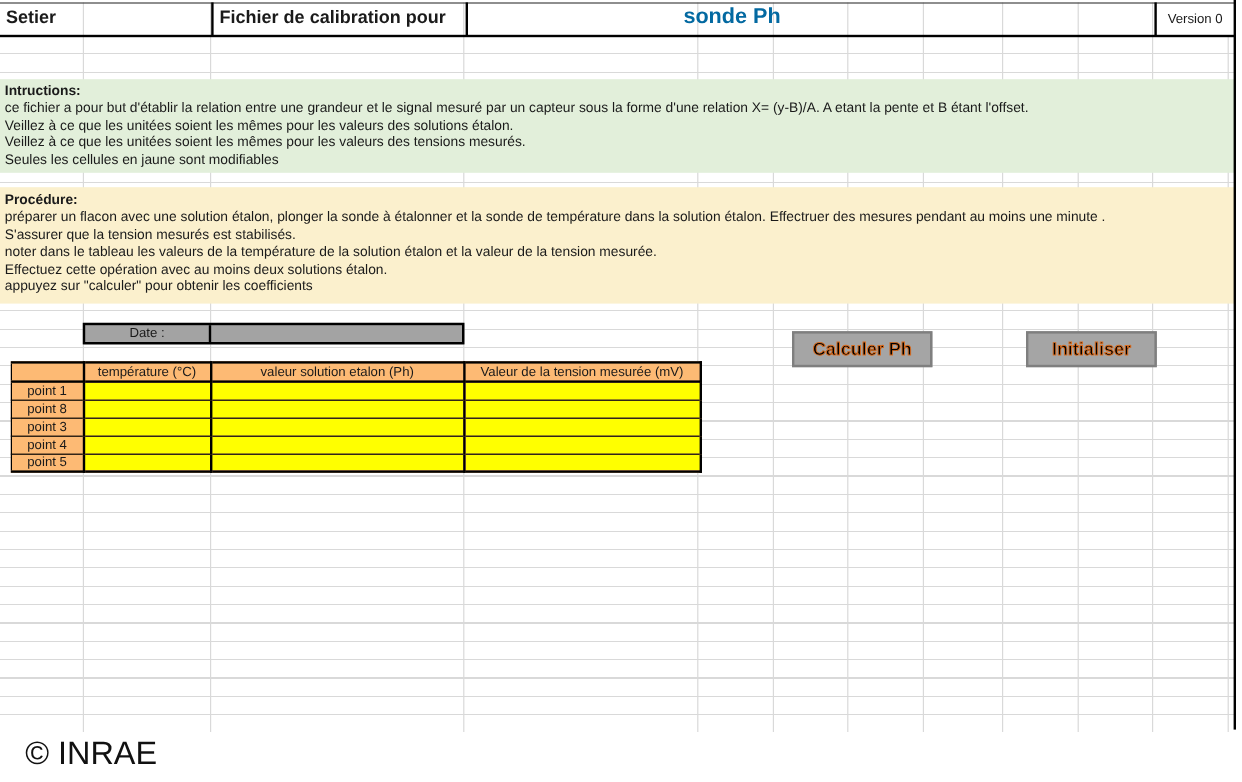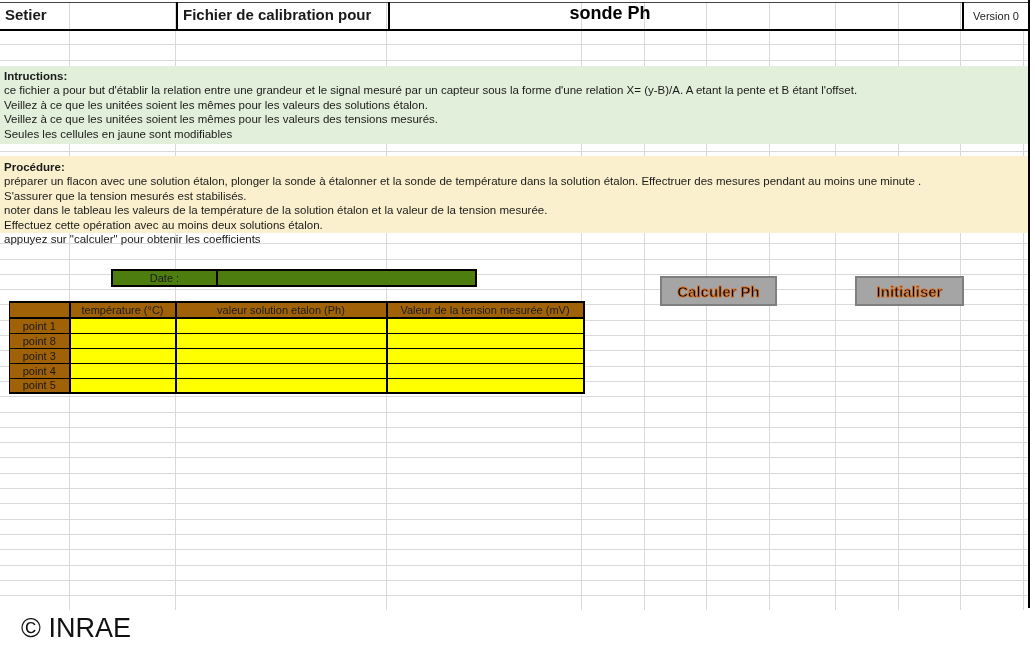--- a/index.html
+++ b/index.html
@@ -24,51 +24,51 @@
 
   
   .hdr-topline  { position: absolute; left: 0; top: 2px;  width: 1030px; height: 1px; background: #444; z-index: 3; }
   .hdr-botline  { position: absolute; left: 0; top: 29px; width: 1030px; height: 2px; background: #000; z-index: 3; }
   .hdr-v { position: absolute; top: 2px; width: 2px; height: 28px; background: #000; z-index: 3; }
   .right-border { position: absolute; left: 1028px; top: 0; width: 2px; height: 608px; background: #000; z-index: 4; }
 
   .company  { position: absolute; left: 5px;  top: 6px; font-size: 15px; font-weight: bold; z-index: 4; }
   .filetitle{ position: absolute; left: 183px; top: 6px; font-size: 15px; font-weight: bold; z-index: 4; }
   .subject  { position: absolute; left: 610px; top: 3px; transform: translateX(-50%);
-              font-size: 18px; font-weight: bold; color: #000000; z-index: 4; }
+              font-size: 18px; font-weight: bold; color: #0369a1; z-index: 4; }
   .version  { position: absolute; left: 963px; top: 2px; width: 66px; height: 28px;
               display: flex; align-items: center; justify-content: center;
               font-size: 11px; z-index: 4; }
 
   
   .panel { position: absolute; left: 0; width: 1030px; z-index: 2;
            font-size: 11.5px; line-height: 14.4px; padding: 3px 0 0 4px; }
   .panel .heading { font-weight: bold; }
   #instructions { top: 66px;  height: 78px; background: #e2efda; }
-  #procedure    { top: 156px; height: 77px; background: #fbf0cd; padding-top: 4px; }
+  #procedure    { top: 156px; height: 97px; background: #fbf0cd; padding-top: 4px; }
 
   
-  .datebox { position: absolute; left: 69px; top: 269px; width: 366px; height: 18px;
-             display: flex; z-index: 3; background: #4d7c0f; border: 2px solid #000; margin-left: 42px; }
+  .datebox { position: absolute; left: 69px; top: 269px; width: 318px; height: 18px;
+             display: flex; z-index: 3; background: #a3a3a3; border: 2px solid #000; }
   .datebox .lbl { width: 105px; border-right: 2px solid #000;
                   display: flex; align-items: center; justify-content: center; font-size: 11px; }
   .datebox .val { flex: 1; }
 
   
   .macro-btn { position: absolute; top: 276px; height: 30px; z-index: 3;
                background: #a5a5a5; border: 2px solid #7f7f7f;
                display: flex; align-items: center; justify-content: center;
                font-size: 15px; font-weight: bold; color: #000000;
                -webkit-text-stroke: 0.8px #d96c1f; cursor: pointer; }
   #btn-calc { left: 660px; width: 117px; }
   #btn-init { left: 840px; width: 109px; margin-left: 15px; }
 
   
   .caltable { position: absolute; left: 9px; top: 301px; z-index: 3;
-              border-collapse: collapse; table-layout: fixed; background: #a16207; }
+              border-collapse: collapse; table-layout: fixed; background: #fdba74; }
   .caltable td { padding: 0; font-size: 11px; text-align: center; height: 15px; overflow: hidden; }
   .caltable tr.hrow td { height: 16px; border-top: 2px solid #000; border-bottom: 2px solid #000; }
   .caltable td.c0 { border-left: 1px solid #000; border-right: 2px solid #000; border-bottom: 1px solid #000; }
   .caltable td.c1, .caltable td.c2, .caltable td.c3 { border-right: 2px solid #000; border-bottom: 1px solid #000; }
   .caltable td.c1, .caltable tr.hrow td.c1 { border-left: 2px solid #000; }
   .caltable tr.drow td.yellow { background: #ffff00; }
   .caltable tr.last td { border-bottom: 2px solid #000; }
 
   
   .copyright { position: absolute; left: 21px; top: 613px; font-size: 27px; color: #111; z-index: 3; }

